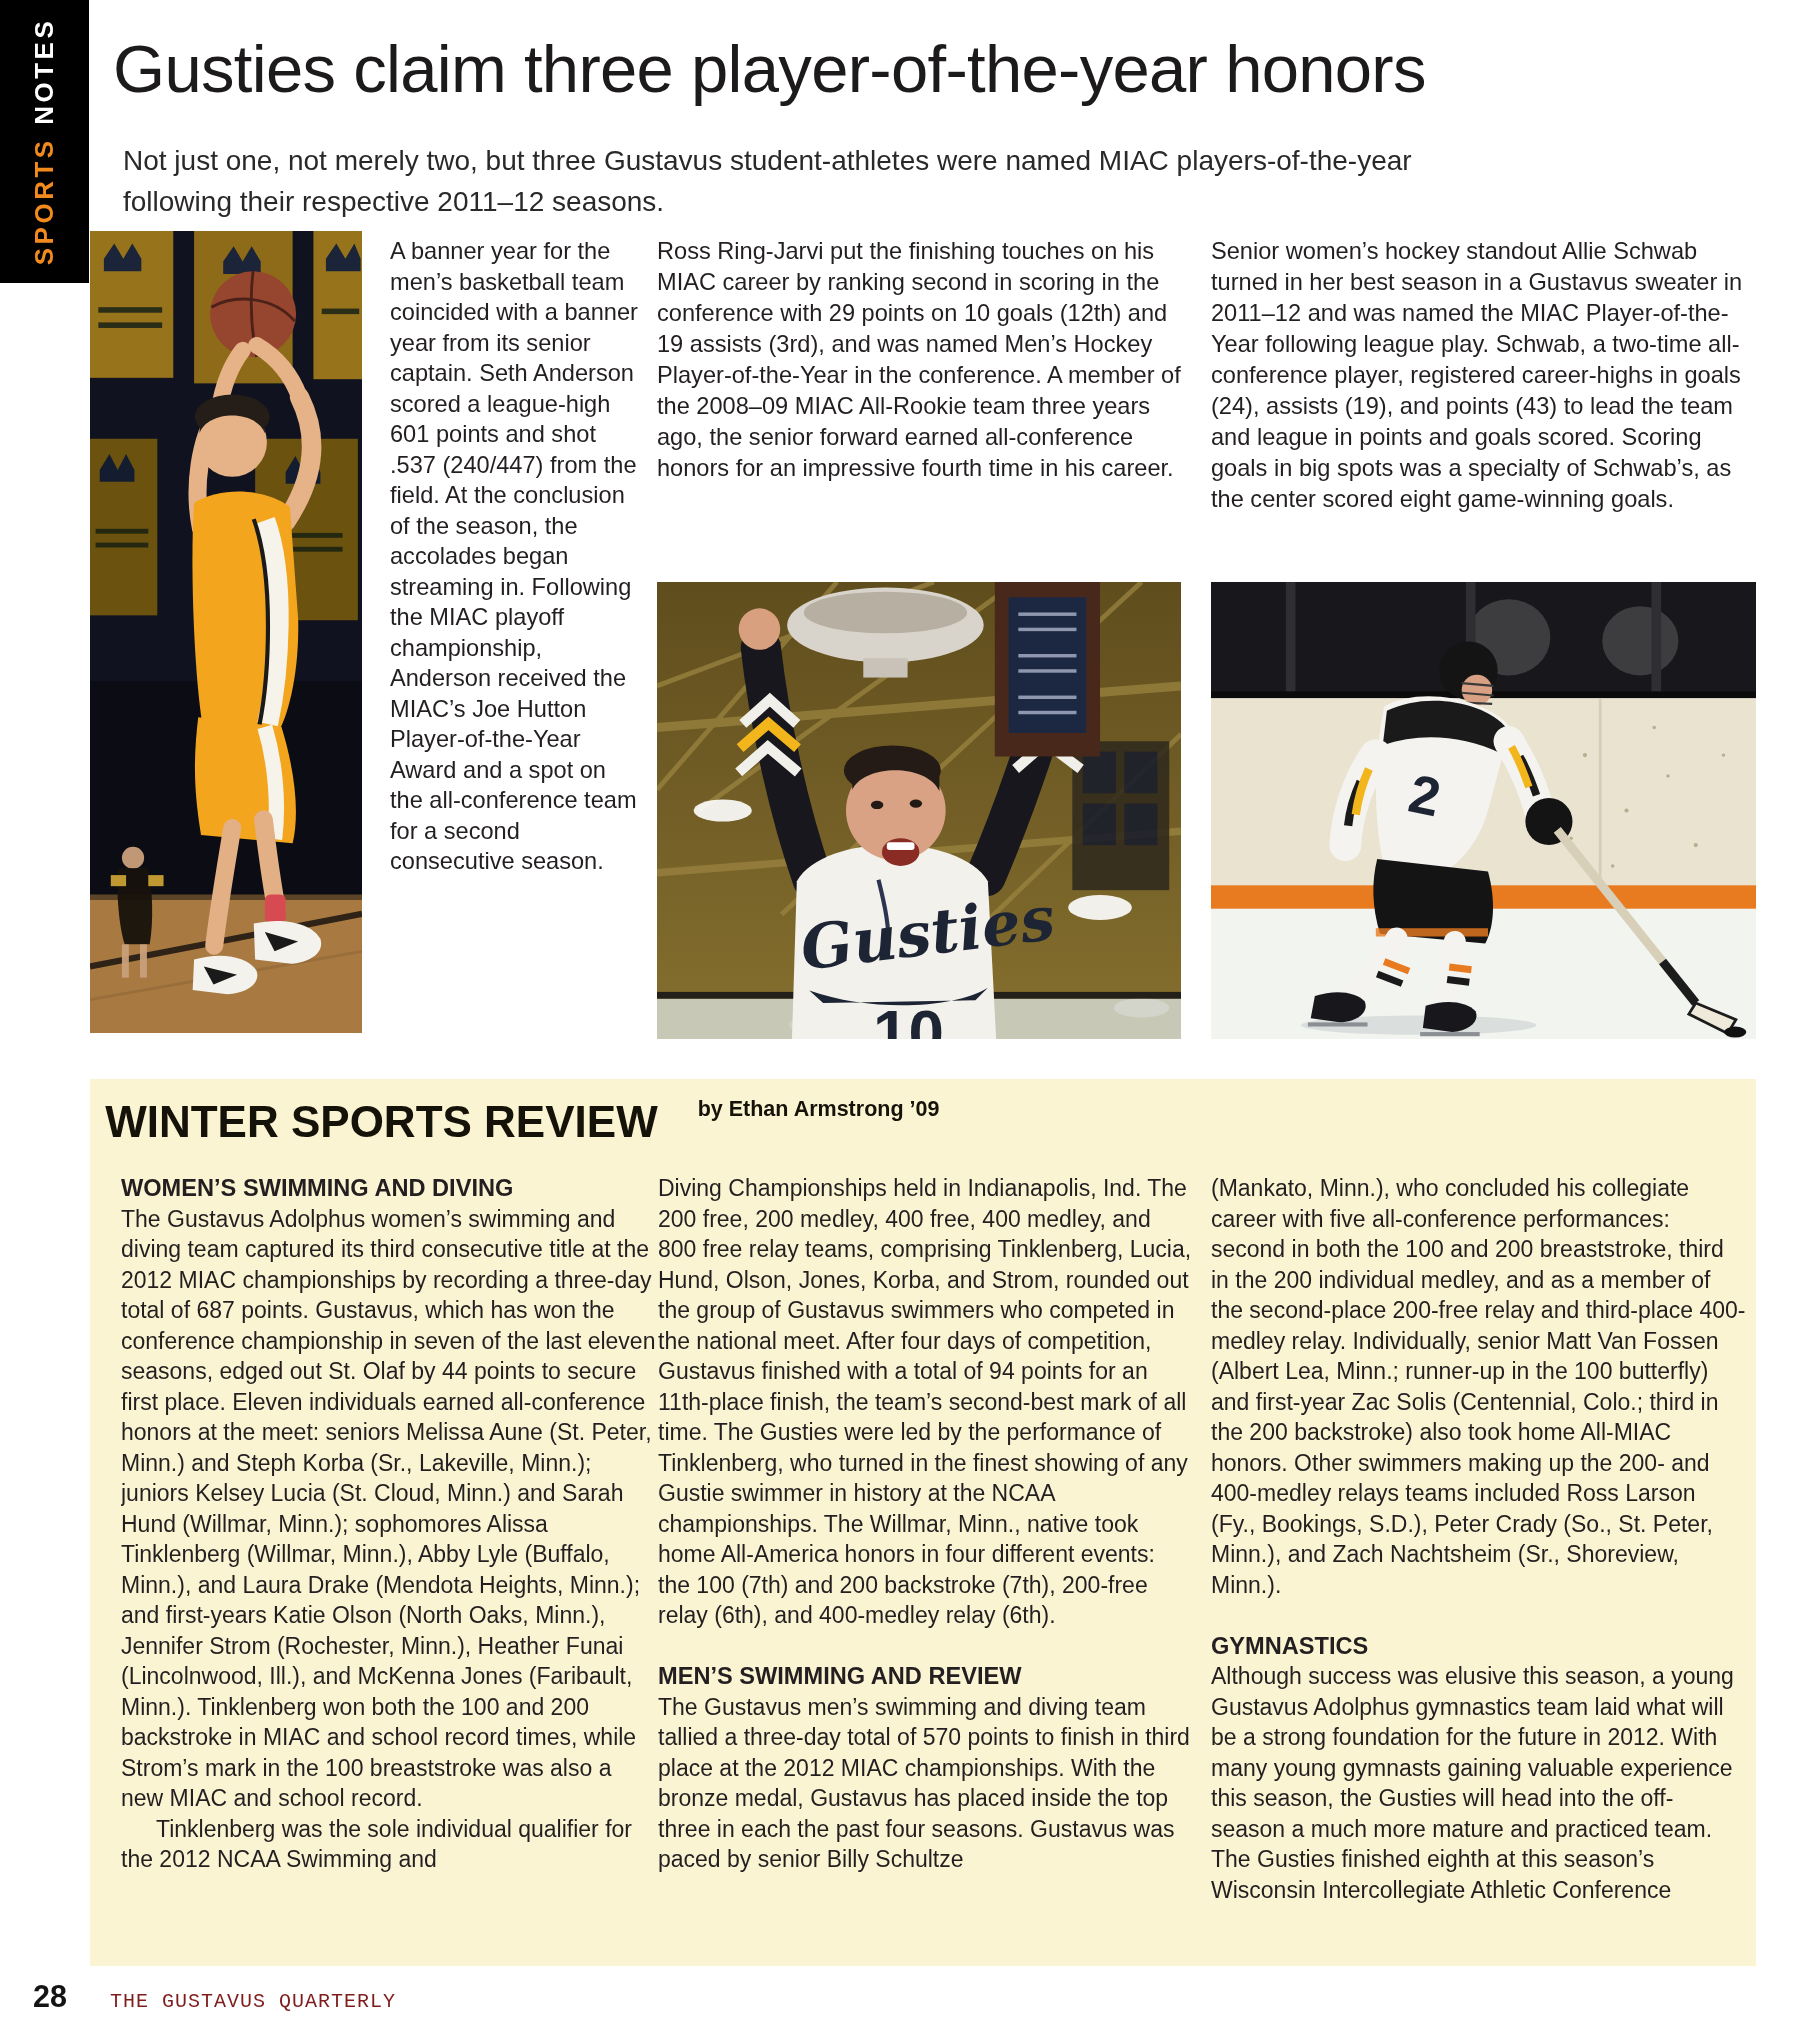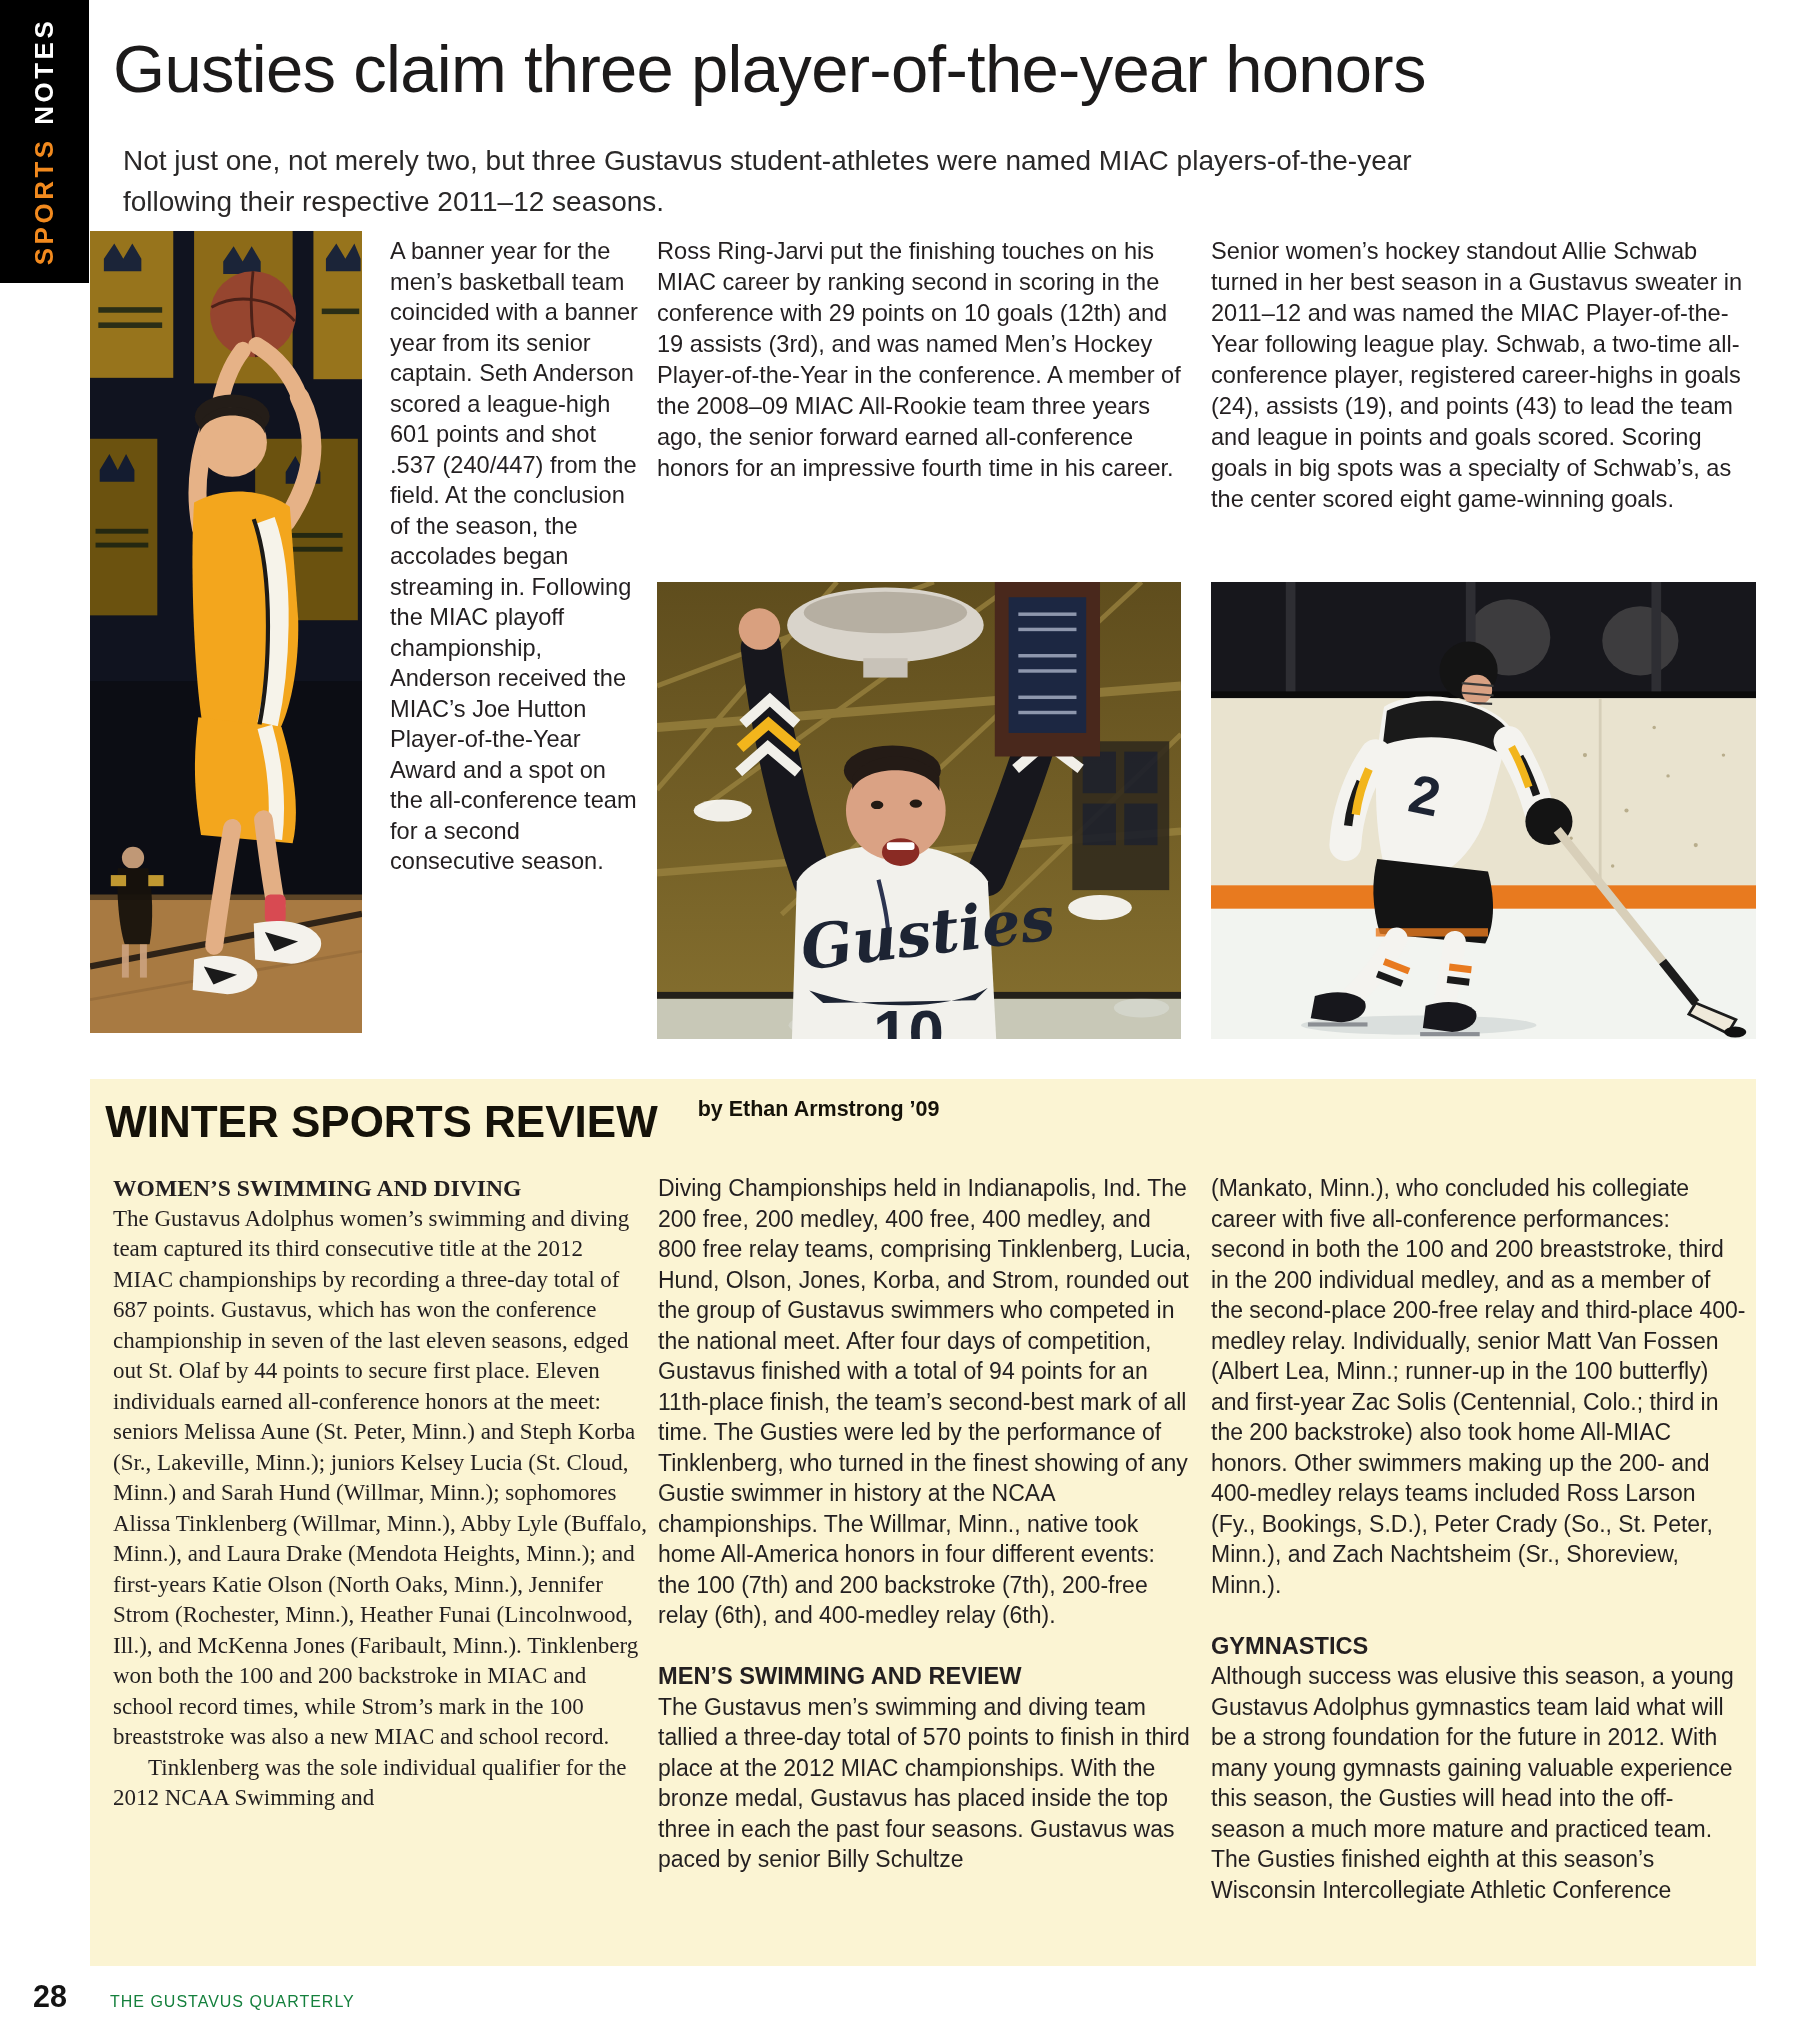--- a/index.html
+++ b/index.html
@@ -37,28 +37,28 @@
   .review{position:absolute;left:90px;top:1079px;width:1666px;height:887px;background:#fbf4d3;}
   .rv-head{position:absolute;left:15.2px;top:18px;display:flex;align-items:flex-start;}
   .rv-title{font-size:44px;font-weight:bold;letter-spacing:0px;color:#151209;}
   .rv-byline{font-size:21.5px;font-weight:bold;color:#151209;margin-left:40px;}
   .rv-col{position:absolute;top:94px;width:535px;height:776px;overflow:hidden;
           font-size:23px;line-height:30.5px;color:#231f20;}
   .rv-col h3{margin:30.5px 0 0 0;font-size:23.6px;font-weight:bold;letter-spacing:0;}
   .rv-col h3:first-child{margin-top:0;}
   .rv-col p{margin:0;}
   .rv-col p.indent{text-indent:35px;}
-  .rv-col-1{left:23px;font-family:Liberation Serif, serif;}
+  .rv-col-1{left:31px;}
   .rv-col-2{left:568px;}
   .rv-col-3{left:1121px;}
 
   
   .footer{position:absolute;left:33px;top:1979px;display:flex;align-items:baseline;}
   .page-num{font-size:30.5px;font-weight:bold;color:#141414;}
-  .pub-name{font-size:16px;letter-spacing:1px;color:#15803d;margin-left:43px;}
+  .pub-name{font-size:20px;letter-spacing:1px;color:#7f1d1d;margin-left:43px;font-family:Liberation Mono, monospace;}
 </style>
 </head>
 <body>
 
 <div class="page">
 
   <div class="side-tab">
     <div class="vlabel">
       <span class="w-sports">SPORTS</span><span class="w-notes">NOTES</span>
     </div>

